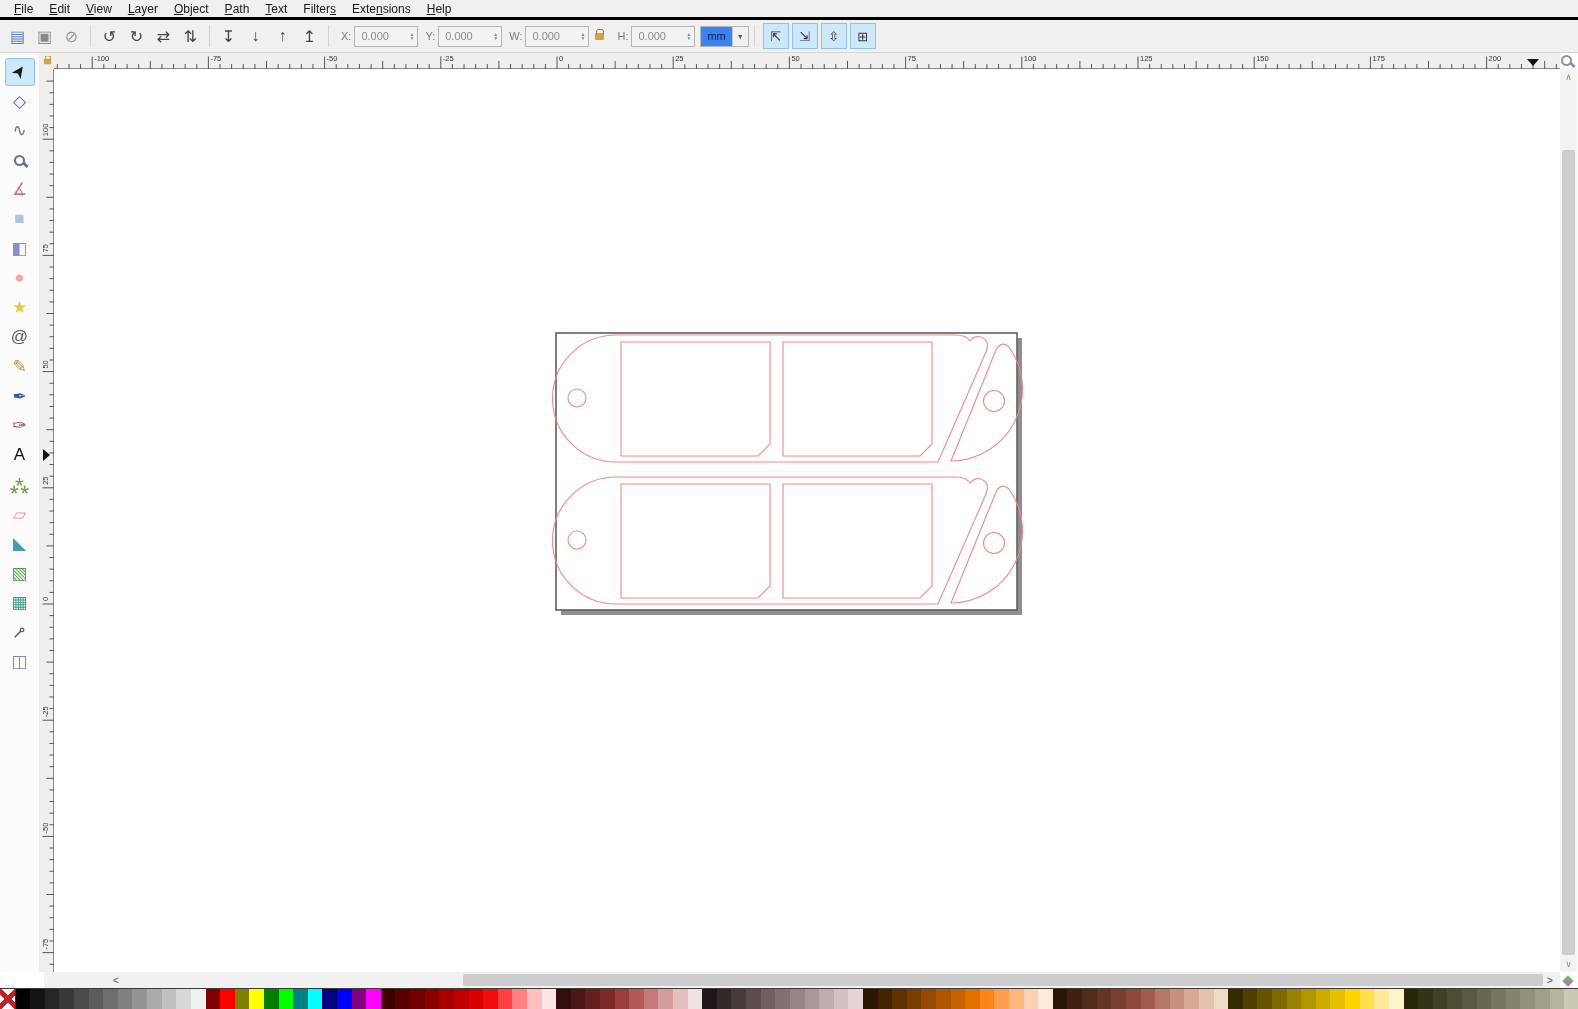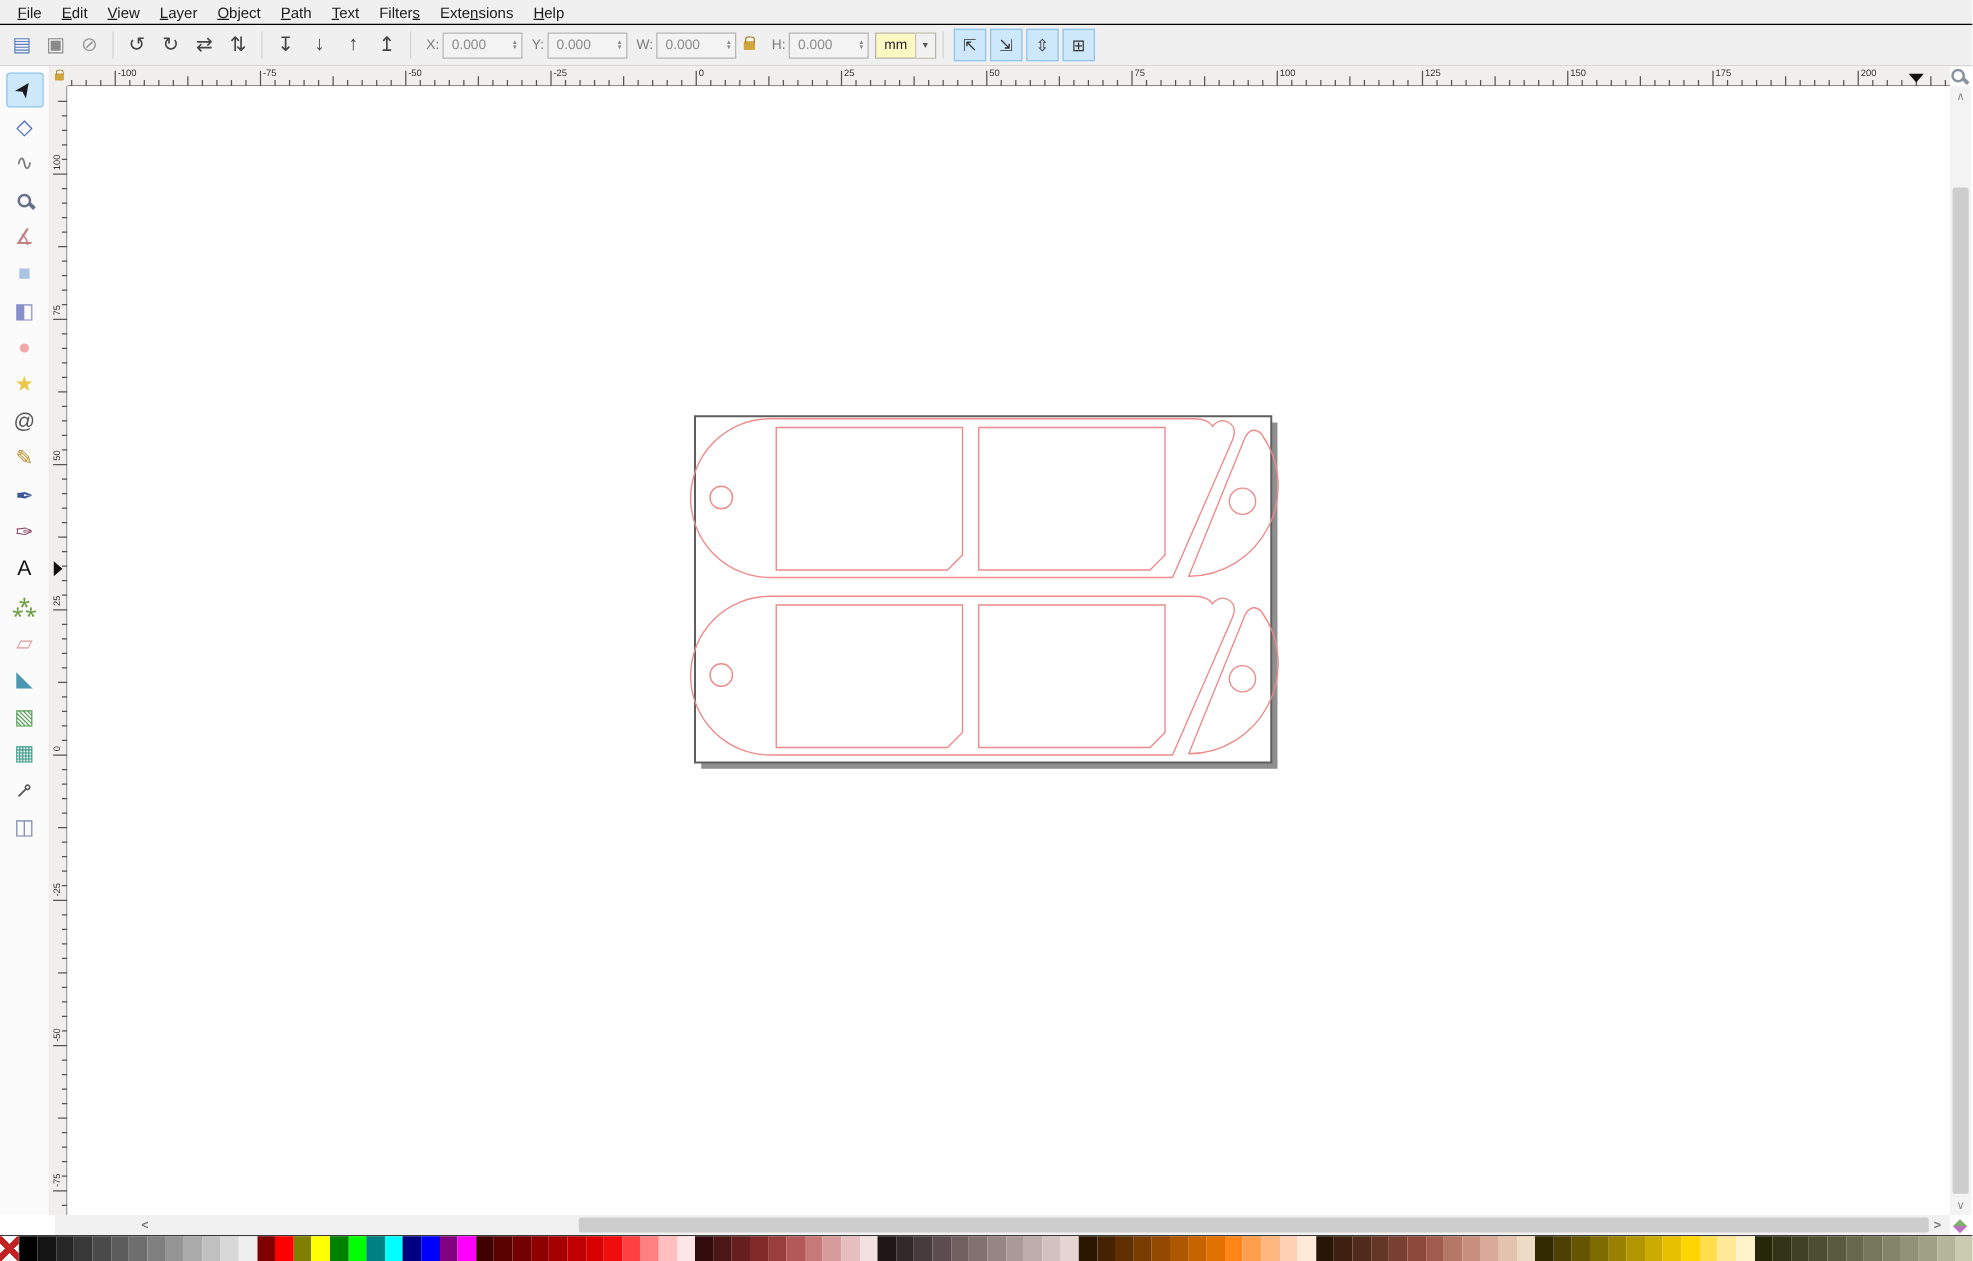--- a/index.html
+++ b/index.html
@@ -1,31 +1,31 @@
 <!DOCTYPE html>
 <html><head>
 <meta charset="utf-8">
 <style>
   * { box-sizing: border-box; margin: 0; padding: 0; }
   html,body { width:1578px; height:1009px; overflow:hidden; }
   body { font-family:"Liberation Sans", sans-serif; background:#ffffff; position:relative; font-size:12px; color:#1a1a1a; }
 
   
-  .menubar { height:20px; background:#f0f0f0; display:flex; align-items:center; padding-left:6px; border-bottom:1px solid #000000; }
+  .menubar { height:20px; background:#f0f0f0; display:flex; align-items:center; padding-left:6px; border-bottom:3px solid #000000; }
   .menu-item { padding:2px 8px; cursor:default; }
   .menu-item u { text-decoration:underline; }
 
   
   .toolbar { height:33px; background:#f0f0f0; display:flex; align-items:center; padding-left:4px; border-bottom:1px solid #d6d6d6; }
   .tb-btn { width:27px; height:27px; display:flex; align-items:center; justify-content:center; font-size:16px; color:#444; }
   .tb-sep { width:1px; height:22px; background:#d2d2d2; margin:0 5px; }
   .tb-label { font-size:11px; color:#7a7a7a; margin:0 3px 0 7px; }
   .spinbox { width:64px; height:21px; background:#f3f3f3; border:1px solid #b5b5b5; display:flex; align-items:center; justify-content:space-between; padding:0 2px 0 6px; font-size:11px; color:#8a8a8a; }
   .spin-arrows { display:flex; flex-direction:column; color:#8a8a8a; font-size:5px; line-height:4.5px; padding:0 1px; }
-  .unit-dd { height:21px; border:1px solid #b5b5b5; background:#fef9c3; display:flex; align-items:center; font-size:11px; color:#222; padding-left:6px; margin-left:5px; }
+  .unit-dd { height:21px; border:1px solid #b5b5b5; background:#3b82f6; display:flex; align-items:center; font-size:11px; color:#222; padding-left:6px; margin-left:5px; }
   .unit-arrow { width:16px; height:19px; border-left:1px solid #c6c6c6; background:#f1f1f1; display:flex; align-items:center; justify-content:center; font-size:7px; color:#555; margin-left:6px; }
   .tb-toggle { width:26px; height:26px; background:#cde7fb; border:1px solid #8fc3e9; display:flex; align-items:center; justify-content:center; font-size:13px; color:#333; margin-left:3px; }
 
   
   .lock { position:relative; width:9px; height:7px; background:#d2a43c; border-radius:1px; display:inline-block; margin:0 6px; }
   .lock::before { content:""; position:absolute; left:1px; top:-4px; width:6px; height:5px; border:1.5px solid #a8842c; border-bottom:none; border-radius:3px 3px 0 0; }
 
   
   .mini-mag { position:relative; width:11px; height:11px; border:2px solid currentColor; border-radius:50%; display:inline-block; }
   .mini-mag::after { content:""; position:absolute; width:2.5px; height:6px; background:currentColor; right:-3px; bottom:-4px; transform:rotate(-45deg); }

